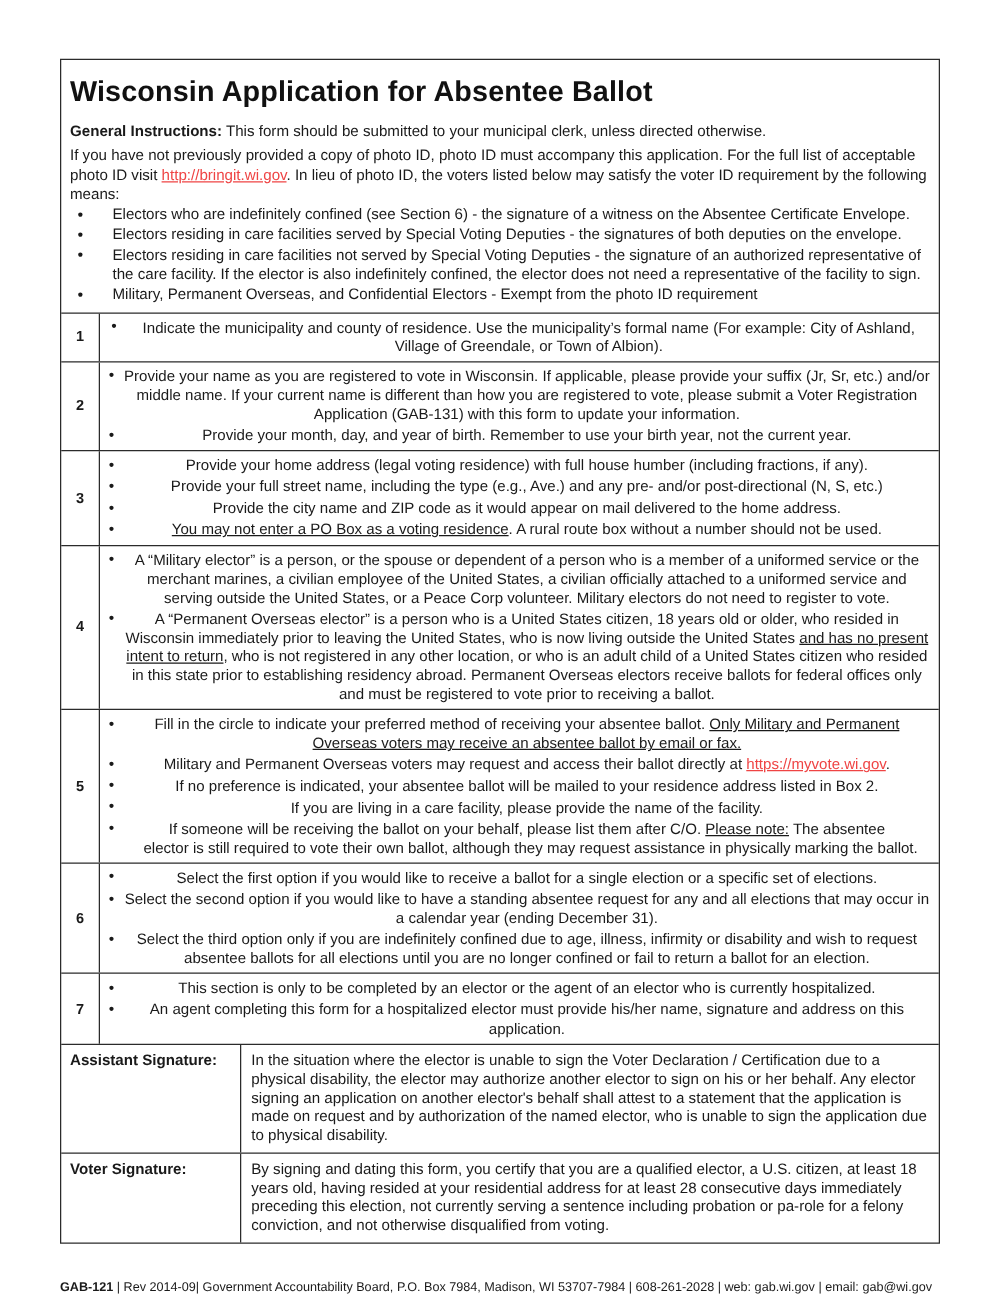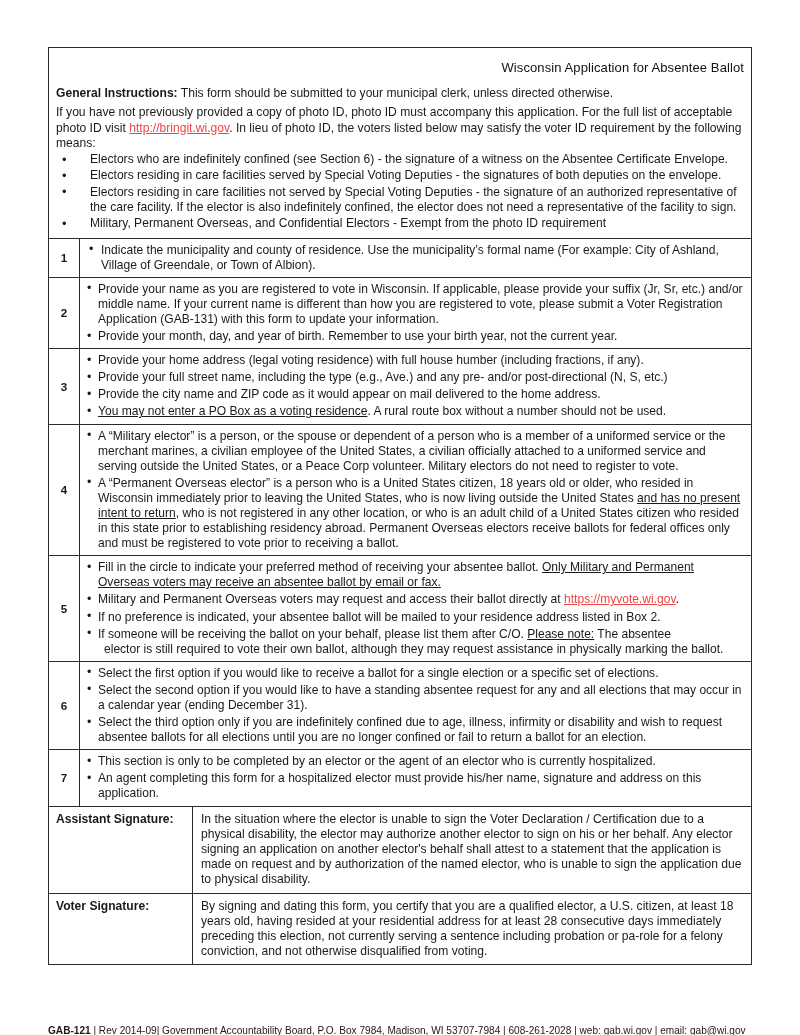--- a/index.html
+++ b/index.html
@@ -31,23 +31,23 @@
     box-sizing: border-box;
     background: #fff;
   }
 
   
   .header-block {
     padding: 8px 7px 5px 7px;
   }
 
   .doc-title {
-    text-align: right;
-    font-size: 13px;
-    font-weight: normal;
+    text-align: left;
+    font-size: 23px;
+    font-weight: bold;
     letter-spacing: 0.1px;
     margin: 4px 0 11px 0;
     color: #111;
   }
 
   .gi-line {
     font-size: 12.1px;
     line-height: 15.2px;
     margin: 0 0 1px 0;
   }
@@ -105,20 +105,21 @@
     display: flex;
     align-items: center;
     justify-content: center;
     font-size: 11.6px;
     font-weight: bold;
   }
 
   .bodycell {
     flex: 1 1 auto;
     padding: 4px 6px 4px 7px;
+    text-align: center;
   }
 
   ul.rb {
     list-style: none;
     margin: 0;
     padding: 0;
   }
   ul.rb > li {
     position: relative;
     padding-left: 11px;
@@ -246,20 +247,21 @@
         </div>
       </div>
 
       <div class="numrow">
         <div class="numcell">5</div>
         <div class="bodycell">
           <ul class="rb">
             <li>Fill in the circle to indicate your preferred method of receiving your absentee ballot.  <span class="u">Only Military and Permanent Overseas voters may receive an absentee ballot by email or fax.</span></li>
             <li>Military and Permanent Overseas voters may request and access their ballot directly at <a class="doclink" href="#">https://myvote.wi.gov</a>.</li>
             <li>If no preference is indicated, your absentee ballot will be mailed to your residence address listed in Box 2.</li>
+            <li>If you are living in a care facility, please provide the name of the facility.</li>
             <li>If someone will be receiving the ballot on your behalf, please list them after C/O.  <span class="u">Please note:</span> The absentee<span class="hang">elector is still required to vote their own ballot, although they may request assistance in physically marking the ballot.</span></li>
           </ul>
         </div>
       </div>
 
       <div class="numrow">
         <div class="numcell">6</div>
         <div class="bodycell">
           <ul class="rb">
             <li>Select the first option if you would like to receive a ballot for a single election or a specific set of elections.</li>

